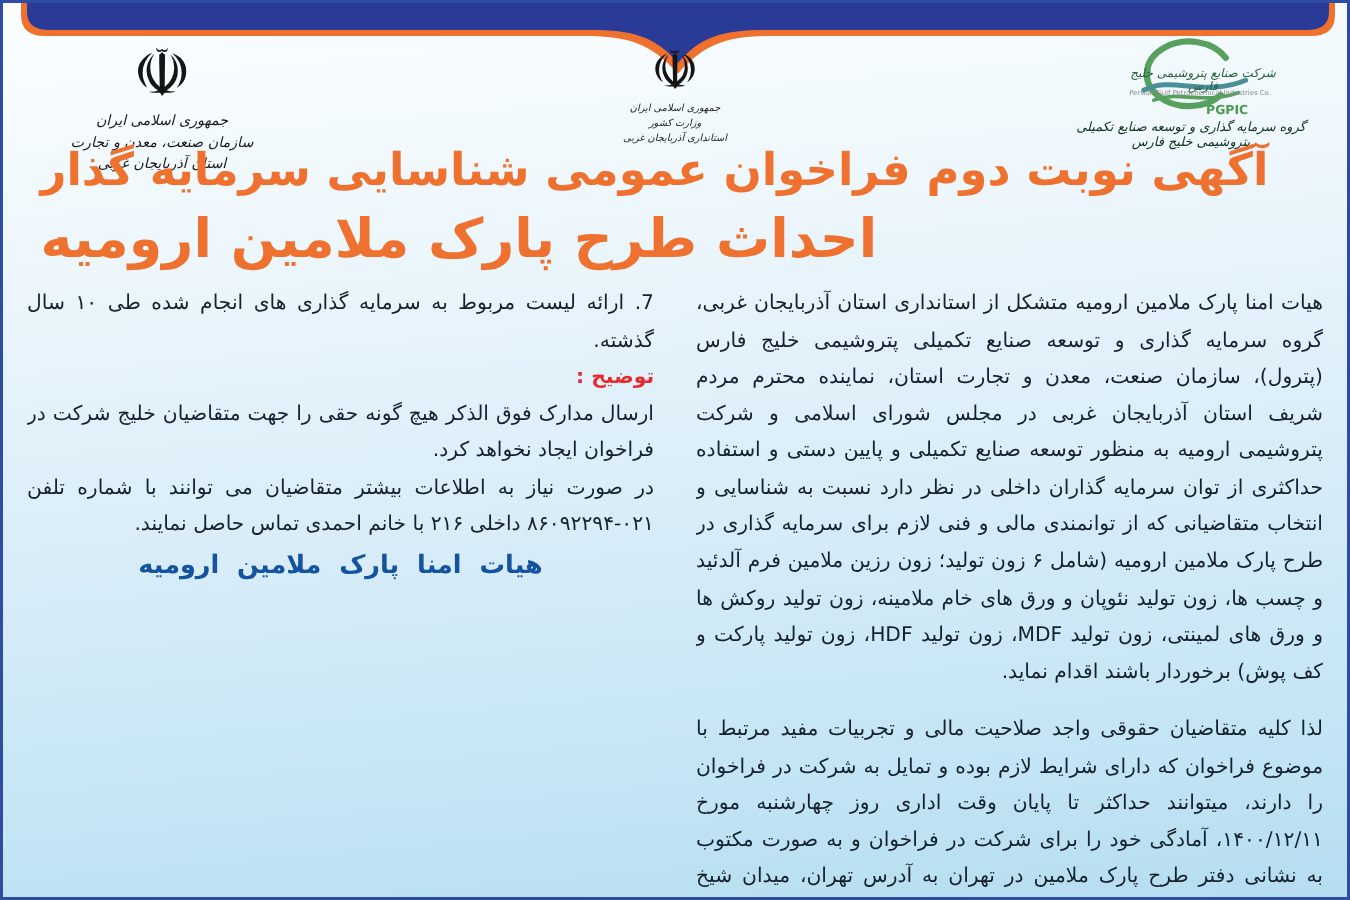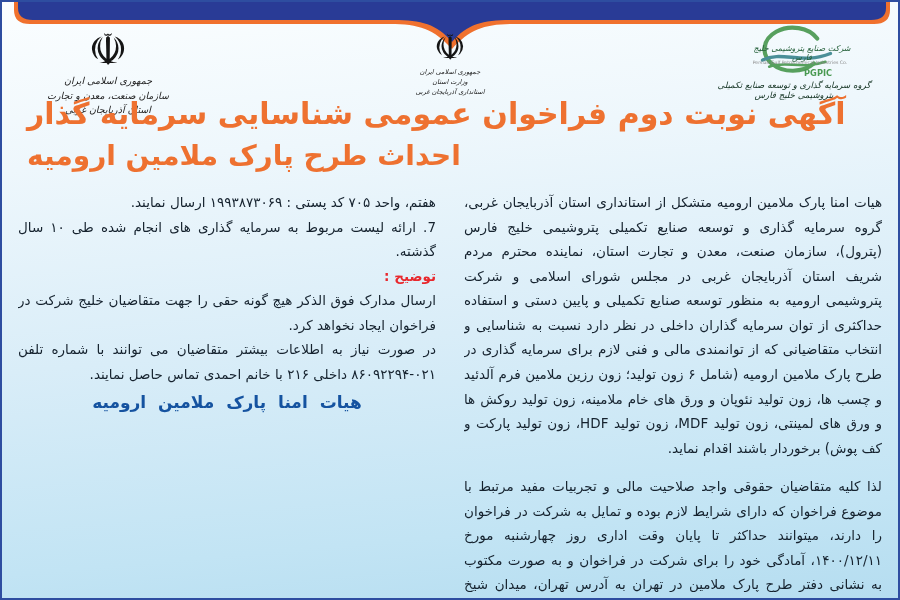--- a/index.html
+++ b/index.html
@@ -18,21 +18,21 @@
   .org-lines{margin-top:2px;font-style:italic;color:#1b1b1b;direction:rtl;}
   .org-left .org-lines{font-size:9.5px;line-height:1.55;}
   .org-center .org-lines{font-size:6.5px;line-height:1.5;}
   .pgpic{position:absolute;top:20px;right:14px;width:180px;height:88px;}
   .pgpic-svg{position:absolute;top:0;right:28px;}
   .pgpic-fa{position:absolute;top:22px;right:26px;width:112px;font-size:8px;color:#25603a;text-align:center;direction:rtl;font-style:italic;}
   .pgpic-en{position:absolute;top:38px;right:34px;width:100px;font-size:4.6px;color:#8a8a8a;text-align:center;}
   .pgpic-group{position:absolute;top:58px;right:0;width:180px;font-size:8.6px;color:#10301f;text-align:center;direction:rtl;font-style:italic;}
   .title{position:absolute;top:94px;left:0;right:0;text-align:left;direction:rtl;color:#ee7130;font-weight:bold;padding-left:25px;}
   .title-l1{font-size:30px;}
-  .title-l2{font-size:28px;margin-top:8px;}
+  .title-l2{font-size:36px;margin-top:8px;}
   .cols{position:absolute;top:188px;right:16px;left:16px;bottom:6px;display:flex;direction:rtl;gap:28px;}
   .col{flex:1;direction:rtl;text-align:justify;font-size:13.5px;line-height:1.82;color:#15222e;overflow:hidden;}
   .col p{margin:0;}
   .para-gap{margin-top:14px !important;}
   .heading-red{color:#e8282d;font-weight:bold;margin:1px 0;}
   .signature{margin-top:5px;font-weight:bold;color:#1553a0;font-size:17px;text-align:center;word-spacing:6px;direction:rtl;}
 </style>
 </head>
 <body>
 
@@ -49,21 +49,21 @@
       <div>جمهوری اسلامی ایران</div>
       <div>سازمان صنعت، معدن و تجارت</div>
       <div>استان آذربایجان غربی</div>
     </div>
   </div>
 
   <div class="org org-center">
     <div class="emblem">☫</div>
     <div class="org-lines">
       <div>جمهوری اسلامی ایران</div>
-      <div>وزارت استان</div>
+      <div>وزارت کشور</div>
       <div>استانداری آذربایجان غربی</div>
     </div>
   </div>
 
   <div class="pgpic">
     <svg class="pgpic-svg" width="124" height="58" viewBox="0 0 124 70" xmlns="http://www.w3.org/2000/svg" aria-hidden="true">
       <path d="M 90 20 A 34 26 0 1 0 86 50" stroke="#57a05e" stroke-width="5" fill="none" stroke-linecap="round"></path>
       <path d="M 24 46 C 47 34 72 52 106 38" stroke="#4a8f98" stroke-width="4" fill="none" stroke-linecap="round"></path>
       <path d="M 32 54 C 52 46 70 58 100 48" stroke="#57a05e" stroke-width="3" fill="none" stroke-linecap="round"></path>
       <text x="108" y="65" font-size="10" font-weight="bold" fill="#4a9a52" text-anchor="end">PGPIC</text>
@@ -79,21 +79,20 @@
   </div>
 
   <div class="cols">
 
     <div class="col">
       <p>هیات امنا پارک ملامین ارومیه متشکل از استانداری استان آذربایجان غربی، گروه سرمایه گذاری و توسعه صنایع تکمیلی پتروشیمی خلیج فارس (پترول)، سازمان صنعت، معدن و تجارت استان، نماینده محترم مردم شریف استان آذربایجان غربی در مجلس شورای اسلامی و شرکت پتروشیمی ارومیه به منظور توسعه صنایع تکمیلی و پایین دستی و استفاده حداکثری از توان سرمایه گذاران داخلی در نظر دارد نسبت به شناسایی و انتخاب متقاضیانی که از توانمندی مالی و فنی لازم برای سرمایه گذاری در طرح پارک ملامین ارومیه (شامل ۶ زون تولید؛ زون رزین ملامین فرم آلدئید و چسب ها، زون تولید نئوپان و ورق های خام ملامینه، زون تولید روکش ها و ورق های لمینتی، زون تولید MDF، زون تولید HDF، زون تولید پارکت و کف پوش) برخوردار باشند اقدام نماید.</p>
       <p class="para-gap">لذا کلیه متقاضیان حقوقی واجد صلاحیت مالی و تجربیات مفید مرتبط با موضوع فراخوان که دارای شرایط لازم بوده و تمایل به شرکت در فراخوان را دارند، میتوانند حداکثر تا پایان وقت اداری روز چهارشنبه مورخ ۱۴۰۰/۱۲/۱۱، آمادگی خود را برای شرکت در فراخوان و به صورت مکتوب به نشانی دفتر طرح پارک ملامین در تهران به آدرس تهران، میدان شیخ بهایی شمالی، ضلع غربی میدان، ساختمان رایان ونک، پلاک ۱۸، طبقه</p>
     </div>
 
     <div class="col">
-      <p>هفتم، واحد ۷۰۵ کد پستی : ۱۹۹۳۸۷۳۰۶۹ ارسال نمایند.</p>
       <p>7. ارائه لیست مربوط به سرمایه گذاری های انجام شده طی ۱۰ سال گذشته.</p>
       <p class="heading-red">توضیح :</p>
       <p>ارسال مدارک فوق الذکر هیچ گونه حقی را جهت متقاضیان خلیج شرکت در فراخوان ایجاد نخواهد کرد.</p>
       <p>در صورت نیاز به اطلاعات بیشتر متقاضیان می توانند با شماره تلفن ۰۲۱-۸۶۰۹۲۲۹۴ داخلی ۲۱۶ با خانم احمدی تماس حاصل نمایند.</p>
       <p class="signature">هیات امنا پارک ملامین ارومیه</p>
     </div>
 
   </div>
 </div>
 

